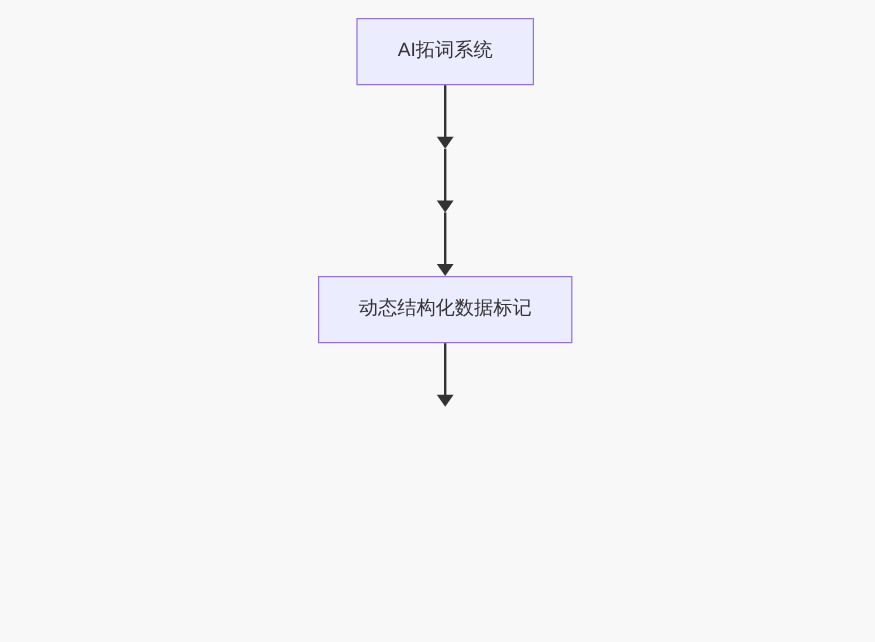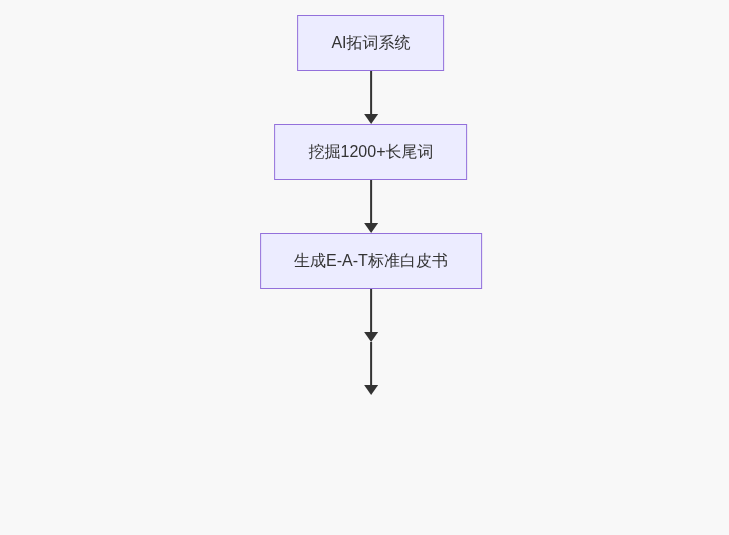--- a/index.html
+++ b/index.html
@@ -64,38 +64,35 @@
 
   <div class="flow-node">
     <span>AI拓词系统</span>
   </div>
 
   <div class="flow-arrow">
     <div class="arrow-line"></div>
     <div class="arrow-head"></div>
   </div>
 
-  <div class="flow-node">
-    <span>挖掘1200+长尾词</span>
-  </div>
-
-  <div class="flow-arrow">
-    <div class="arrow-line"></div>
-    <div class="arrow-head"></div>
-  </div>
-
-  <div class="flow-node">
-    <span>生成E-A-T标准白皮书</span>
-  </div>
 
   <div class="flow-arrow">
     <div class="arrow-line"></div>
     <div class="arrow-head"></div>
   </div>
 
 
   <div class="flow-arrow">
     <div class="arrow-line"></div>
     <div class="arrow-head"></div>
   </div>
 
+  <div class="flow-node">
+    <span>动态结构化数据标记</span>
+  </div>
+
+  <div class="flow-arrow">
+    <div class="arrow-line"></div>
+    <div class="arrow-head"></div>
+  </div>
+
 
 </div>
 
 </body></html>

